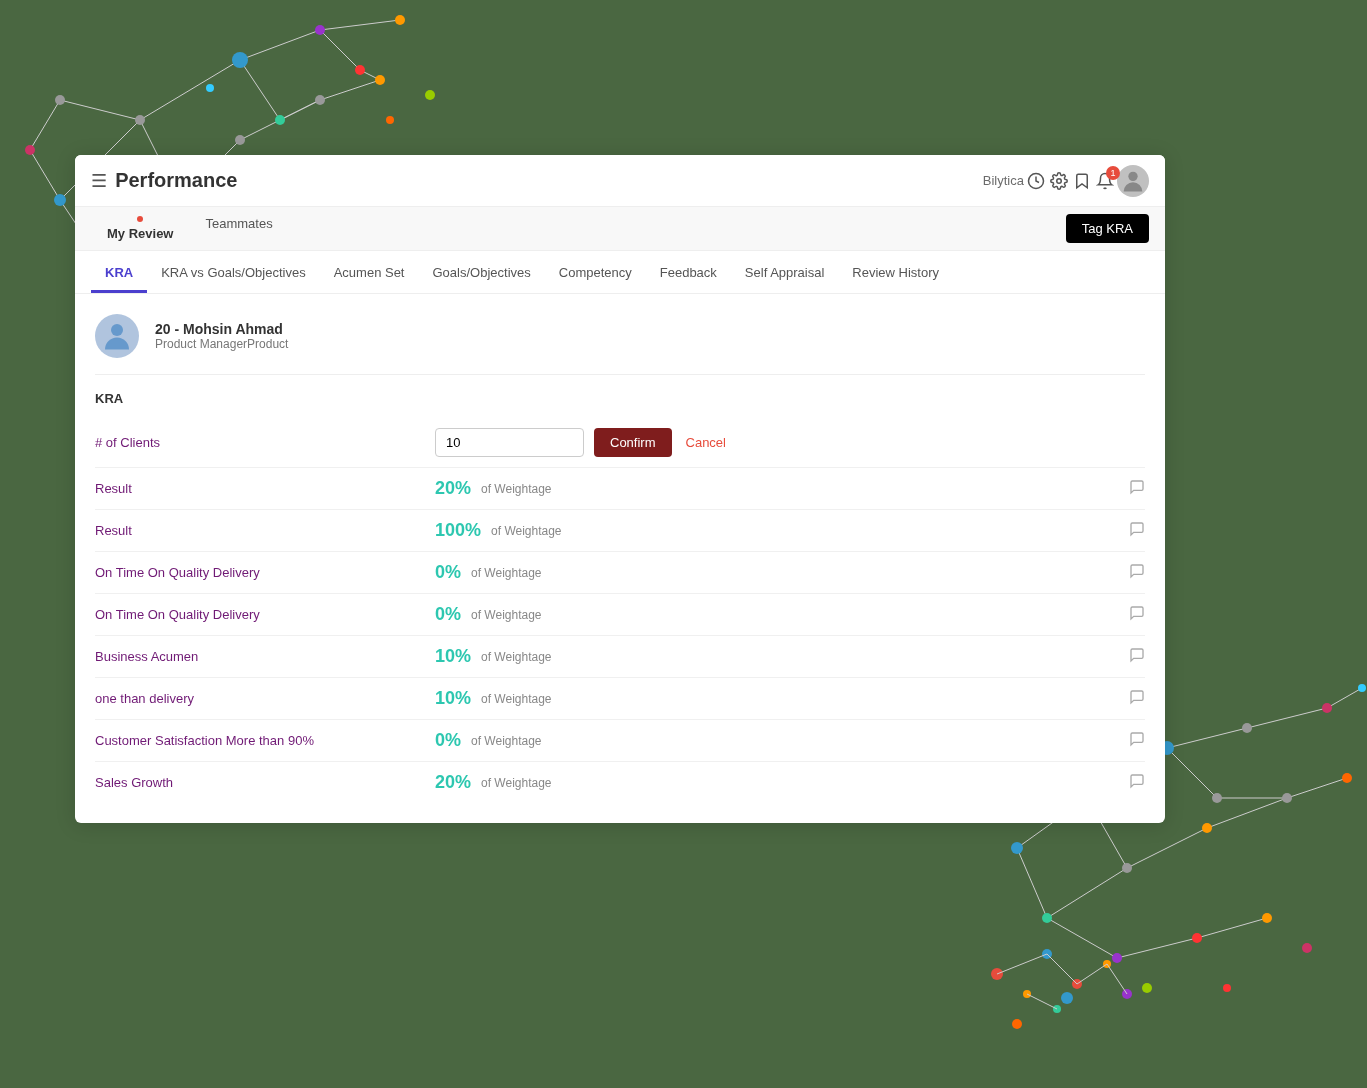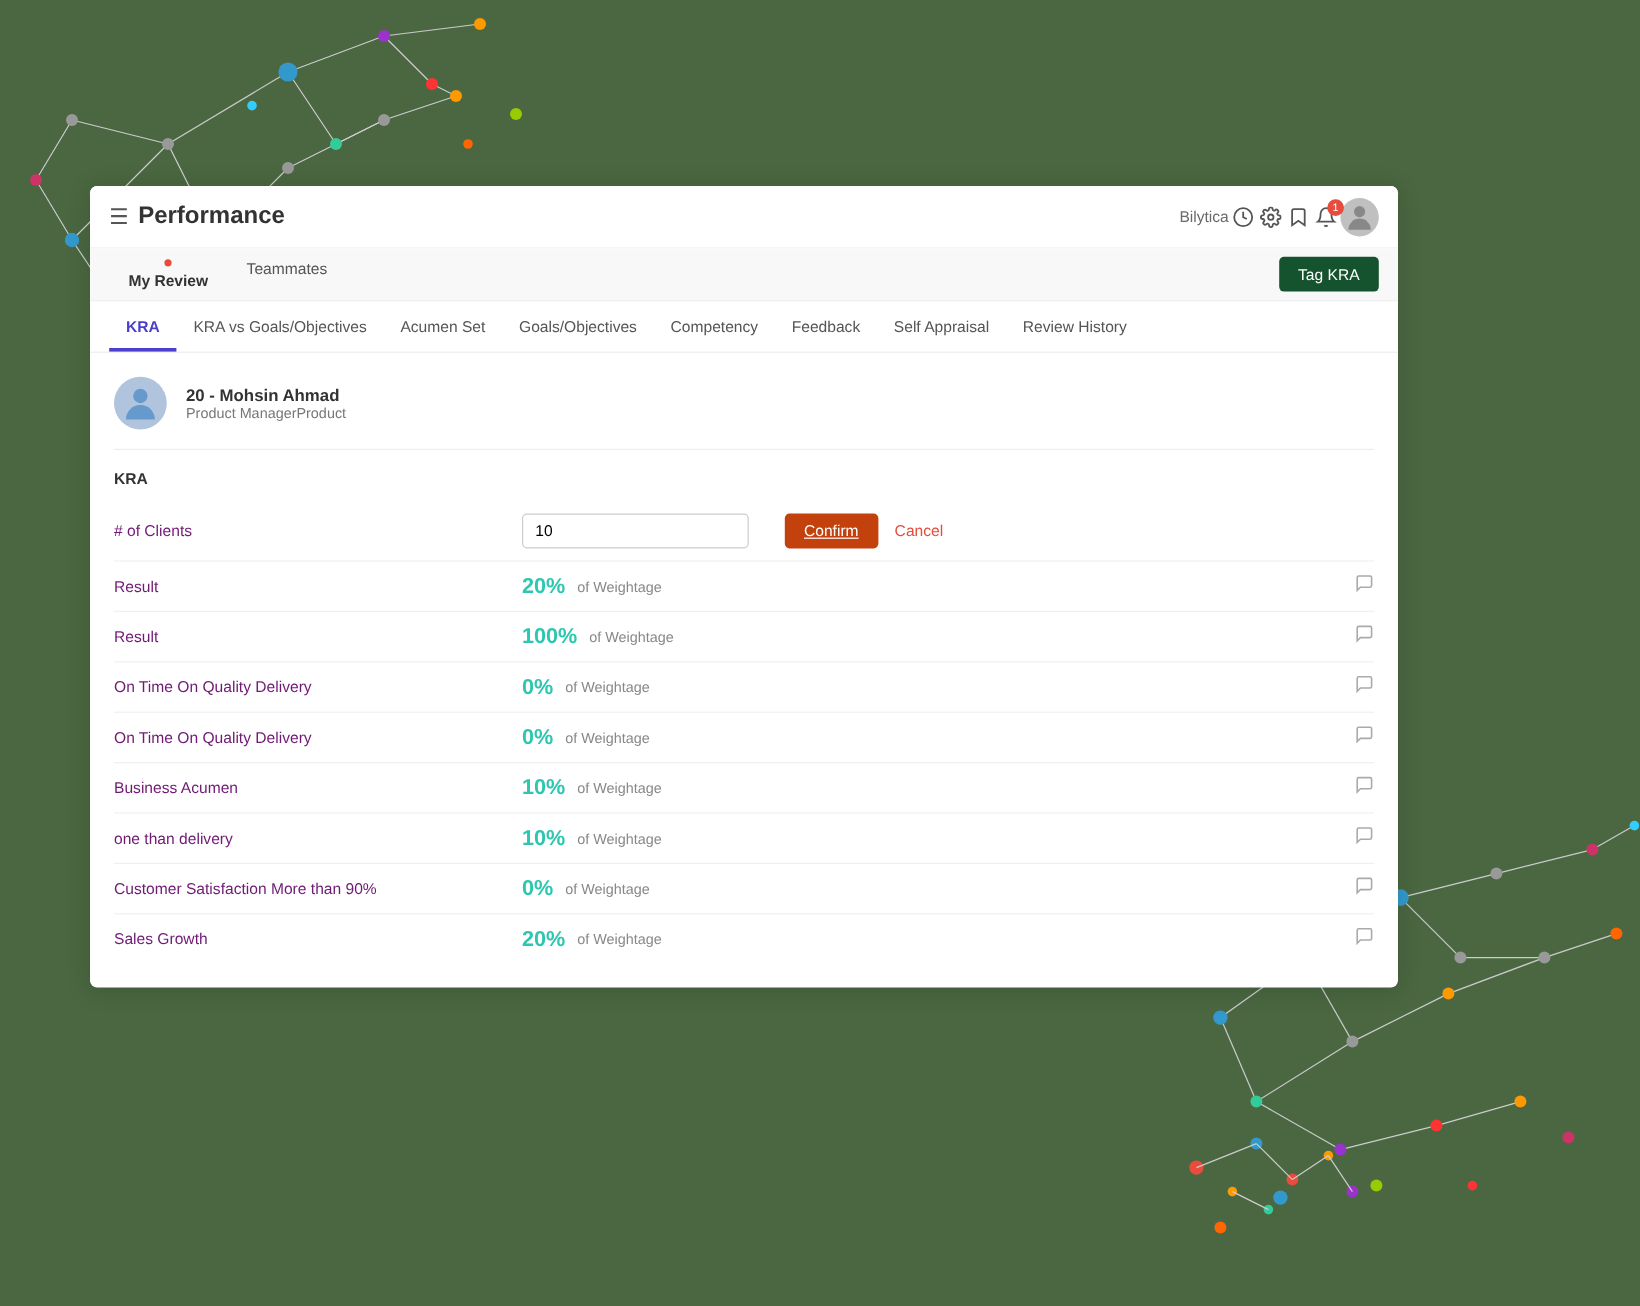--- a/index.html
+++ b/index.html
@@ -127,21 +127,21 @@
     }
     .fire-dot {
       width: 6px;
       height: 6px;
       background: #e74c3c;
       border-radius: 50%;
     }
     .tag-kra-btn {
       position: absolute;
       right: 16px;
-      background: #14532d;
+      background: #000000;
       color: white;
       border: none;
       padding: 7px 16px;
       border-radius: 4px;
       font-size: 13px;
       cursor: pointer;
       font-weight: 500;
     }
 
     
@@ -225,37 +225,36 @@
       font-size: 13px;
       color: #701a75;
     }
     .kra-value-area {
       flex: 1;
       display: flex;
       align-items: center;
       gap: 6px;
     }
     .kra-input {
-      width: 189px;
+      width: 149px;
       padding: 6px 10px;
       border: 1px solid #ccc;
       border-radius: 4px;
       font-size: 13px;
       outline: none;
     }
     .confirm-btn {
-      background: #c2410c;
+      background: #7f1d1d;
       color: white;
       border: none;
       padding: 7px 16px;
       border-radius: 4px;
       font-size: 13px;
       cursor: pointer;
-      margin-left: 24px;
-      text-decoration: underline;
+      margin-left: 4px;
     }
     .cancel-btn {
       background: none;
       border: none;
       color: #e74c3c;
       font-size: 13px;
       cursor: pointer;
       margin-left: 8px;
     }
     .weightage-value {

